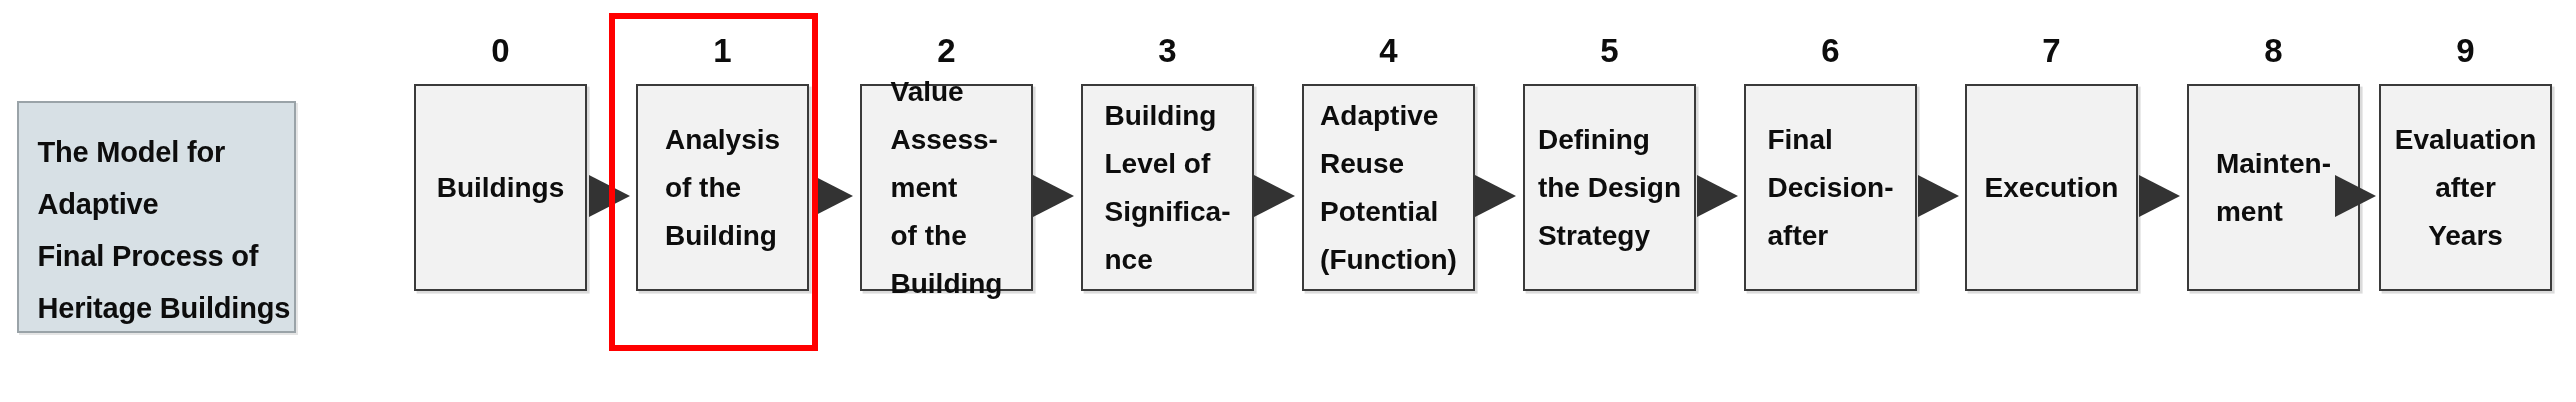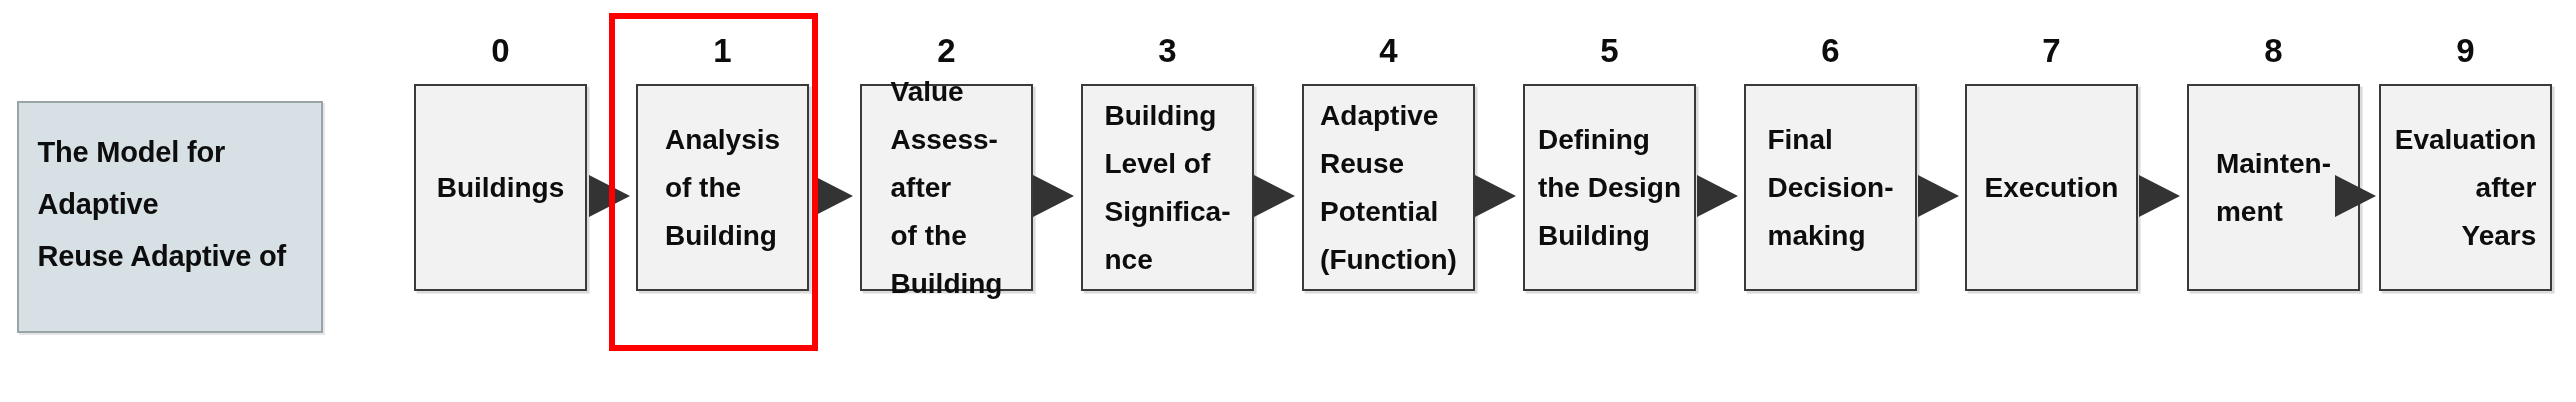--- a/index.html
+++ b/index.html
@@ -19,21 +19,21 @@
     width: 2576px;
     height: 403px;
     background: #ffffff;
   }
 
   
   .title-box {
     position: absolute;
     left: 17px;
     top: 101px;
-    width: 306px;
+    width: 279px;
     height: 232px;
     background: #d7e0e5;
     border: 2px solid #9aa3a8;
     box-sizing: border-box;
     box-shadow: 2px 2px 0 rgba(0,0,0,0.10);
     padding: 22.5px 0 0 18.5px;
   }
   .title-line {
     font-size: 29px;
     font-weight: bold;
@@ -73,21 +73,21 @@
     box-shadow: 2.6px 2.6px 0 rgba(0,0,0,0.14);
     display: flex;
     align-items: center;
     justify-content: center;
   }
   .step-label {
     font-size: 28px;
     font-weight: bold;
     color: #0d0d0d;
     line-height: 48px;
-    text-align: right;
+    text-align: center;
     padding: 0 6.6px;
     white-space: pre-line;
   }
   .step-label.lbl-left { text-align: left; }
 
   
   .arrow {
     position: absolute;
     top: 175px;
     width: 0;
@@ -111,21 +111,22 @@
   }
 </style>
 </head>
 <body>
 
 <div id="canvas">
 
   <div class="title-box">
     <div class="title-line">The Model for</div>
     <div class="title-line">Adaptive</div>
-    <div class="title-line">Reuse Adaptive of</div>
+    <div class="title-line">Final Process of</div>
+    <div class="title-line">Heritage Buildings</div>
   </div>
 
   <div class="step" style="left:414px;">
     <div class="step-num">0</div>
     <div class="step-box">
       <div class="step-label">Buildings</div>
     </div>
   </div>
   <div class="arrow" style="left:589px;"></div>
 
@@ -137,21 +138,21 @@
 Building</div>
     </div>
   </div>
   <div class="arrow" style="left:812px;"></div>
 
   <div class="step" style="left:860px;">
     <div class="step-num">2</div>
     <div class="step-box">
       <div class="step-label lbl-left">Value
 Assess-
-after
+ment
 of the
 Building</div>
     </div>
   </div>
   <div class="arrow" style="left:1033px;"></div>
 
   <div class="step" style="left:1081px;">
     <div class="step-num">3</div>
     <div class="step-box">
       <div class="step-label lbl-left">Building
@@ -171,31 +172,31 @@
 (Function)</div>
     </div>
   </div>
   <div class="arrow" style="left:1475px;"></div>
 
   <div class="step" style="left:1523px;">
     <div class="step-num">5</div>
     <div class="step-box">
       <div class="step-label lbl-left">Defining
 the Design
-Building</div>
+Strategy</div>
     </div>
   </div>
   <div class="arrow" style="left:1697px;"></div>
 
   <div class="step" style="left:1744px;">
     <div class="step-num">6</div>
     <div class="step-box">
       <div class="step-label lbl-left">Final
 Decision-
-making</div>
+after</div>
     </div>
   </div>
   <div class="arrow" style="left:1918px;"></div>
 
   <div class="step" style="left:1965px;">
     <div class="step-num">7</div>
     <div class="step-box">
       <div class="step-label">Execution</div>
     </div>
   </div>

